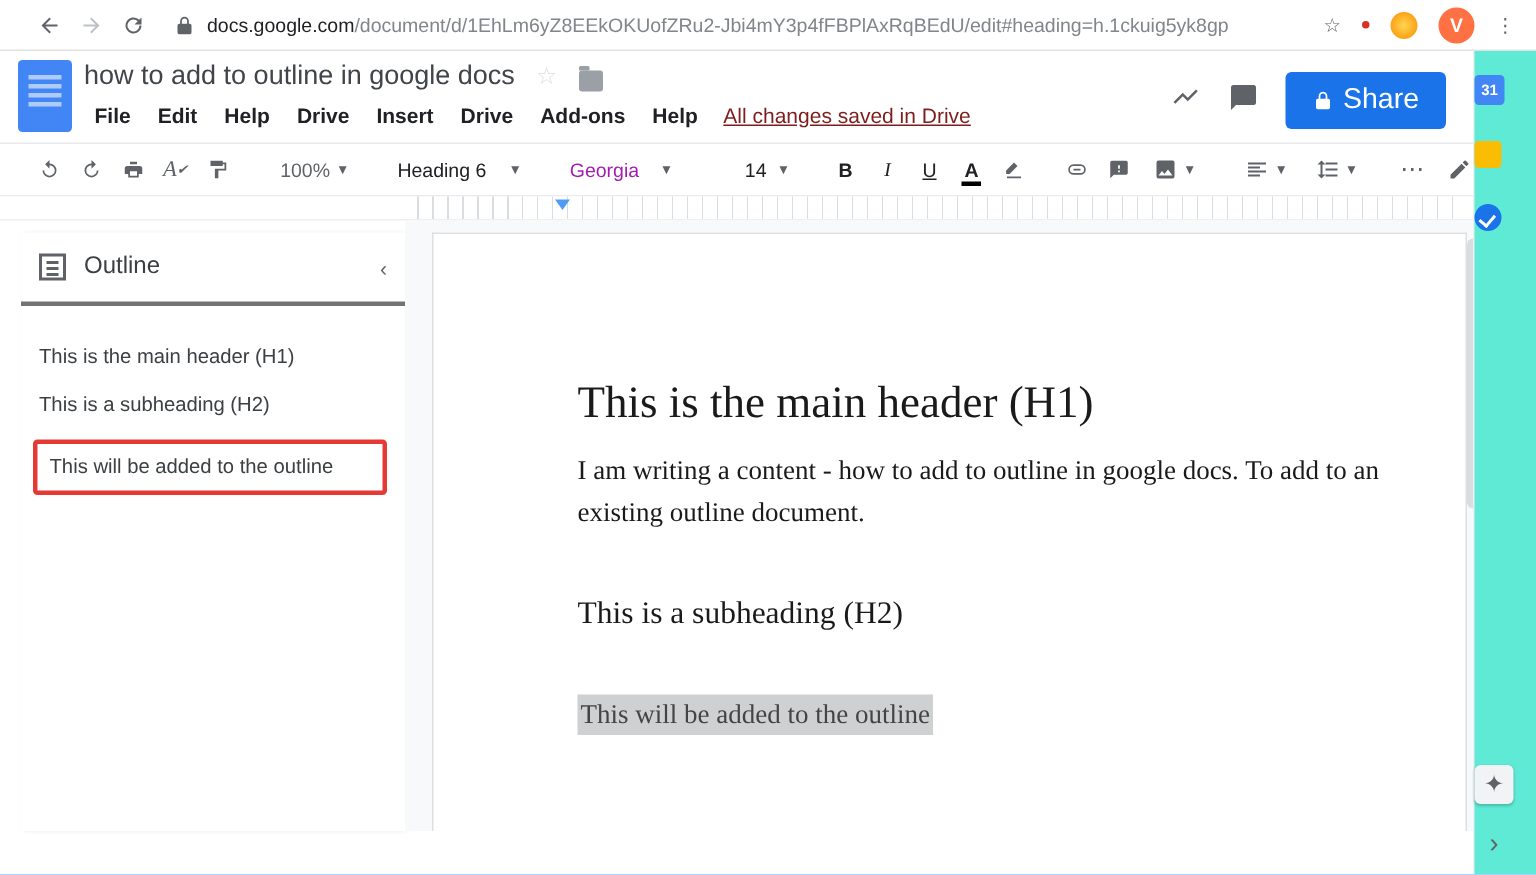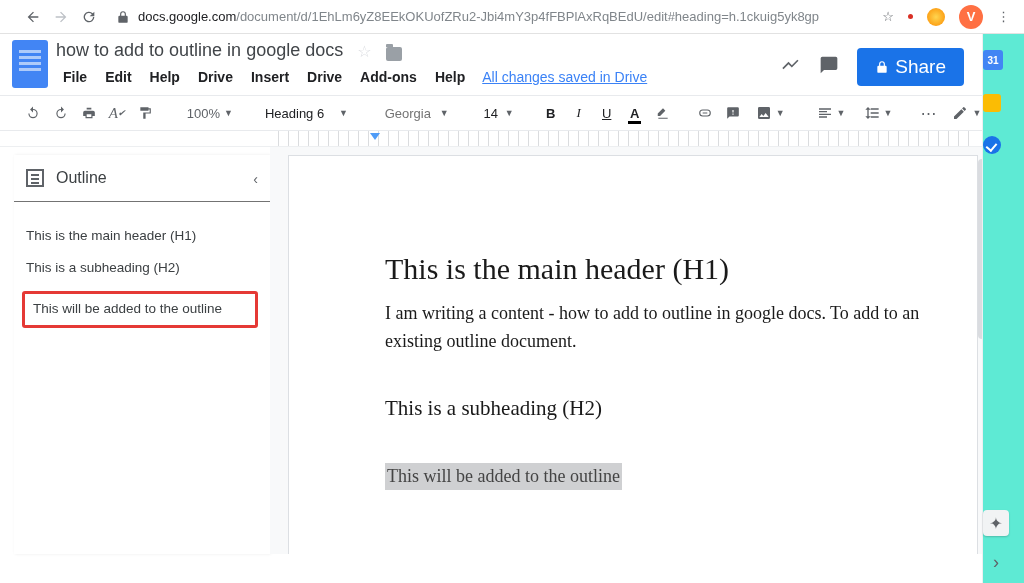--- a/index.html
+++ b/index.html
@@ -51,41 +51,41 @@
     background: #4285f4; border-radius: 3px; position: relative;
   }
   .docs-logo::before { content:""; position:absolute; left:7px; right:7px; top:10px; height:3px; background:#aecbfa; box-shadow: 0 6px 0 #aecbfa, 0 12px 0 #aecbfa, 0 18px 0 #aecbfa; }
   .title-row { display:flex; align-items:flex-end; gap:14px; }
   .doc-title { font-size: 18px; color:#414549; }
   .title-star { color:#dadce0; font-size:16px; }
   .folder-ic { width:16px;height:14px;background:#9aa0a6;border-radius:2px; position:relative; }
   .folder-ic::before { content:"";position:absolute;top:-3px;left:0;width:7px;height:3px;background:#9aa0a6;border-radius:1px 1px 0 0;}
   .menu-row { display:flex; align-items:center; gap: 4px; margin-top: 4px; font-size:14px; color:#202124; }
   .menu-row .m { padding: 4px 7px; cursor:pointer;font-weight:bold; }
-  .menu-row .saved { color:#3b82f6; text-decoration: underline; margin-left:6px; }
+  .menu-row .saved { color:#7f1d1d; text-decoration: underline; margin-left:6px; }
   .header-right { margin-left:auto; display:flex; align-items:center; gap:18px; padding-right: 6px; padding-top:8px;}
   .trend-ic, .comment-ic { color:#5f6368; font-size:18px; }
   .share-btn {
     background:#1a73e8; color:#fff; border-radius:4px; padding:8px 18px; font-size:19px; font-weight:500;
     display:flex; align-items:center; gap:6px; cursor:pointer;
   }
   
   .toolbar {
     height: 36px; border-top:1px solid #e8eaed; border-bottom:1px solid #e8eaed;
     display:flex; align-items:center; padding: 0 10px 0 22px; gap: 6px; margin-top:6px;
     color:#5f6368; font-size:13px;
   }
   .t-btn { padding:4px 4px; cursor:pointer; display:flex; align-items:center; justify-content:center; min-width:22px;}
   .t-sep { width:1px; height:20px; background:#e0e0e0; margin:0 4px;}
   .t-drop { display:flex; align-items:center; gap:4px; padding:4px 6px; cursor:pointer; }
   .t-drop .caret, .caret { font-size:9px; color:#5f6368; }
   .zoom-v { width:38px; text-align:right; }
   .style-v { width:70px; text-align:left; color:#202124; }
-  .font-v { width:56px; text-align:center; color:#737373; }
-  .size-v { width:20px; text-align:center; color:#202124; }
+  .font-v { width:56px; text-align:left; color:#a21caf; }
+  .size-v { width:20px; text-align:center; color:#202124;margin-left:13px; }
   .color-A { position:relative; font-weight:bold; color:#202124; }
   .color-A::after { content:""; position:absolute; left:-2px; right:-2px; bottom:-3px; height:3px; background:#000; }
   .t-more { font-size:16px; letter-spacing:2px; }
   .t-right { margin-left:auto; display:flex; align-items:center; gap:8px; }
 
   
   .ruler { height:16px; background:#fff; border-bottom:1px solid #edeff1; position:relative; }
   .ruler-inner { position:absolute; left:278px; right:50px; top:0; bottom:0;
     background: repeating-linear-gradient(to right, #c2c5c9 0 1px, transparent 1px 10px);
     opacity:.6;
@@ -94,21 +94,21 @@
 
   
   .body-area { display:flex; height: calc(100% - 34px - 56px - 36px - 16px); }
 
   
   .outline-panel {
     width: 256px; background:#fff; box-shadow: 1px 0 3px rgba(0,0,0,.08);
     margin: 8px 0 0 14px; padding: 0; position:relative;
   }
   .outline-header {
-    display:flex; align-items:flex-end; gap:12px; padding: 14px 12px; border-bottom:1px solid #737373;
+    display:flex; align-items:flex-end; gap:12px; padding: 14px 12px; border-bottom:3px solid #737373;
   }
   .outline-icon { width:18px;height:18px;border:2px solid #5f6368; position:relative; }
   .outline-icon::before { content:"";position:absolute;left:3px;right:3px;top:3px;height:2px;background:#5f6368;box-shadow:0 4px 0 #5f6368, 0 8px 0 #5f6368;}
   .outline-title { font-size:16px; color:#3c4043; }
   .outline-collapse { margin-left:auto; color:#5f6368; font-size:14px; }
   .outline-items { padding: 18px 8px 8px 8px; font-size:13.5px; color:#3c4043; line-height:2.4; }
   .o-item { padding: 0 4px; cursor:pointer; }
   .o-highlight {
     border: 3px solid #e53935; border-radius:3px; margin: 6px 4px 0 0; padding: 6px 8px; line-height:1.4;
   }

